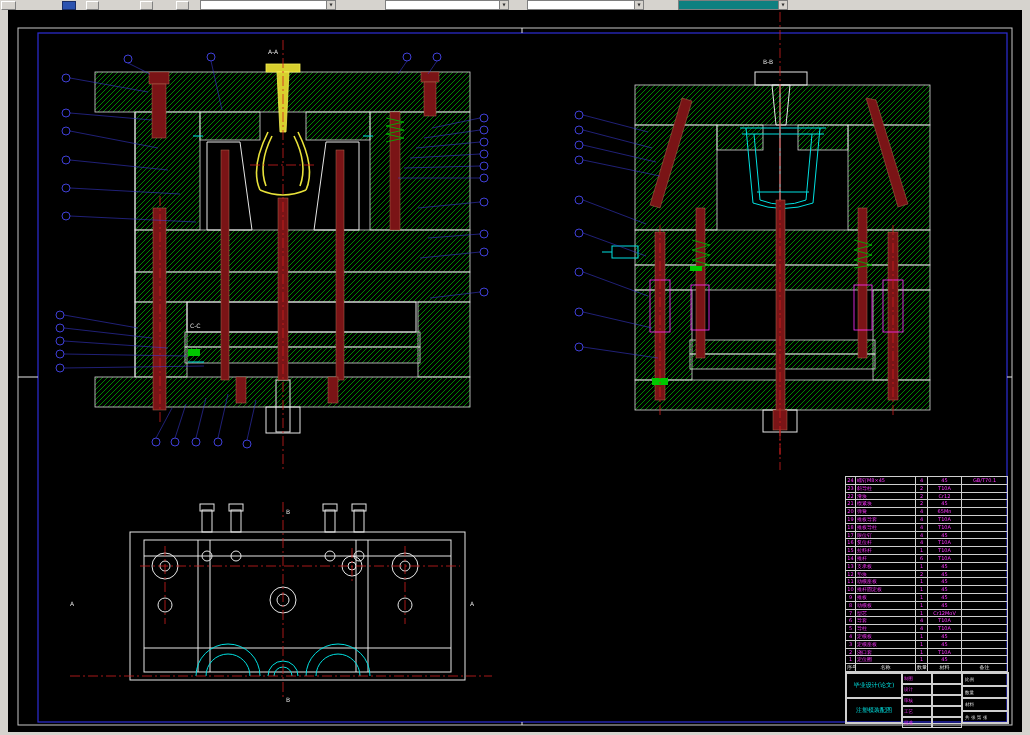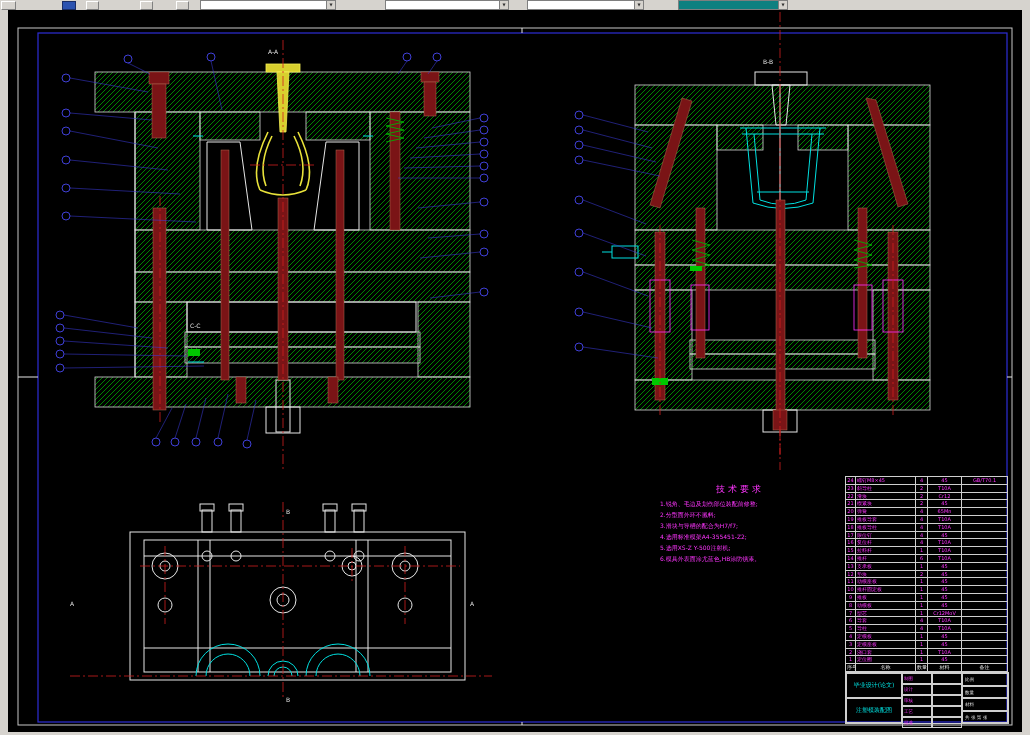--- a/index.html
+++ b/index.html
@@ -351,29 +351,20 @@
     <line class="cl" x1="405" y1="546" x2="405" y2="624"></line>
     <line class="cl" x1="352" y1="548" x2="352" y2="584"></line>
 
     <text class="txt" x="70" y="606">A</text>
     <text class="txt" x="470" y="606">A</text>
     <text class="txt" x="286" y="514">B</text>
     <text class="txt" x="286" y="702">B</text>
   </g>
 </svg>
 
-<div class="tech">
-  <div class="tech-title">技术要求</div>
-  <div class="tech-line">1.锐角、毛边及划伤部位装配前修整;</div>
-  <div class="tech-line">2.分型面外环不溅料;</div>
-  <div class="tech-line">3.滑块与导槽的配合为H7/f7;</div>
-  <div class="tech-line">4.选用标准模架A4-355451-Z2;</div>
-  <div class="tech-line">5.选用XS-Z Y-500注射机;</div>
-  <div class="tech-line">6.模具外表面涂尤蓝色,HB涂防锈漆。</div>
-</div>
 
 <table class="pt">
   <colgroup>
     <col style="width:10px">
           <col style="width:60px">
           <col style="width:12px">
     <col style="width:34px">
           <col style="width:46px">
   </colgroup>
   <tbody>

